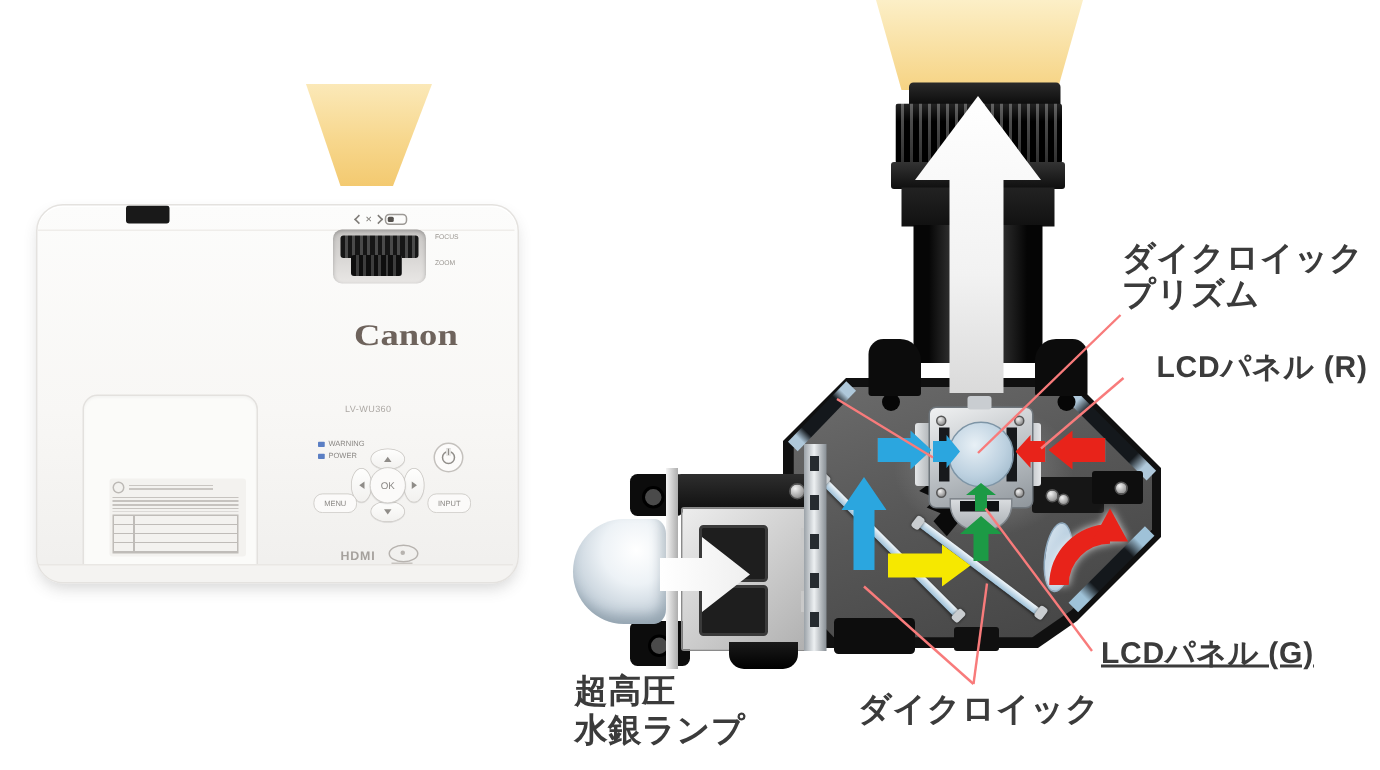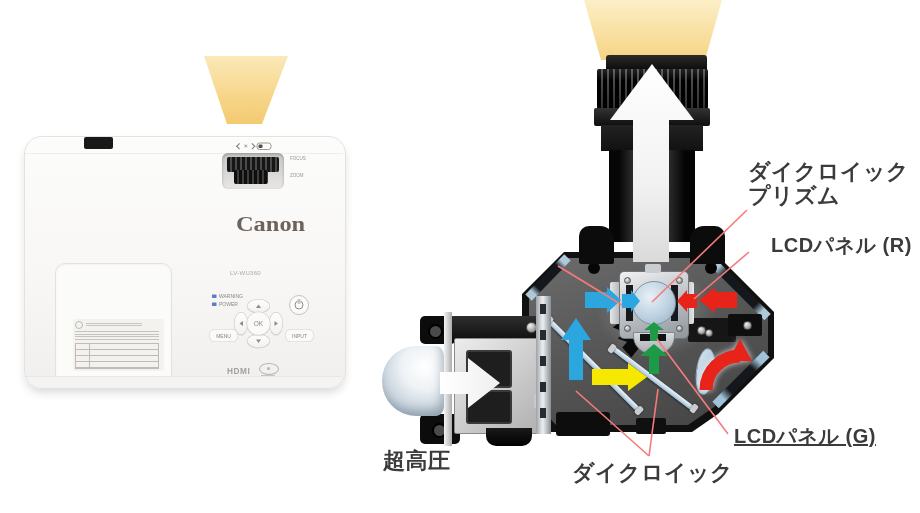--- a/index.html
+++ b/index.html
@@ -262,15 +262,16 @@
     <div>ダイクロイック</div>
     <div>プリズム</div>
   </div>
   <div class="lbl" style="left:735px;top:233px;margin-left:36px;">LCDパネル (R)</div>
   <div class="lbl" style="left:734px;top:424px;text-decoration:underline;">LCDパネル (G)</div>
   <div class="lbl lbl19" style="left:572px;top:460px;line-height:25px;">
     <div>ダイクロイック</div>
   </div>
   <div class="lbl lbl19" style="left:383px;top:448px;line-height:26px;">
     <div>超高圧</div>
+    <div>水銀ランプ</div>
   </div>
 
 </div>
 
 </body></html>

